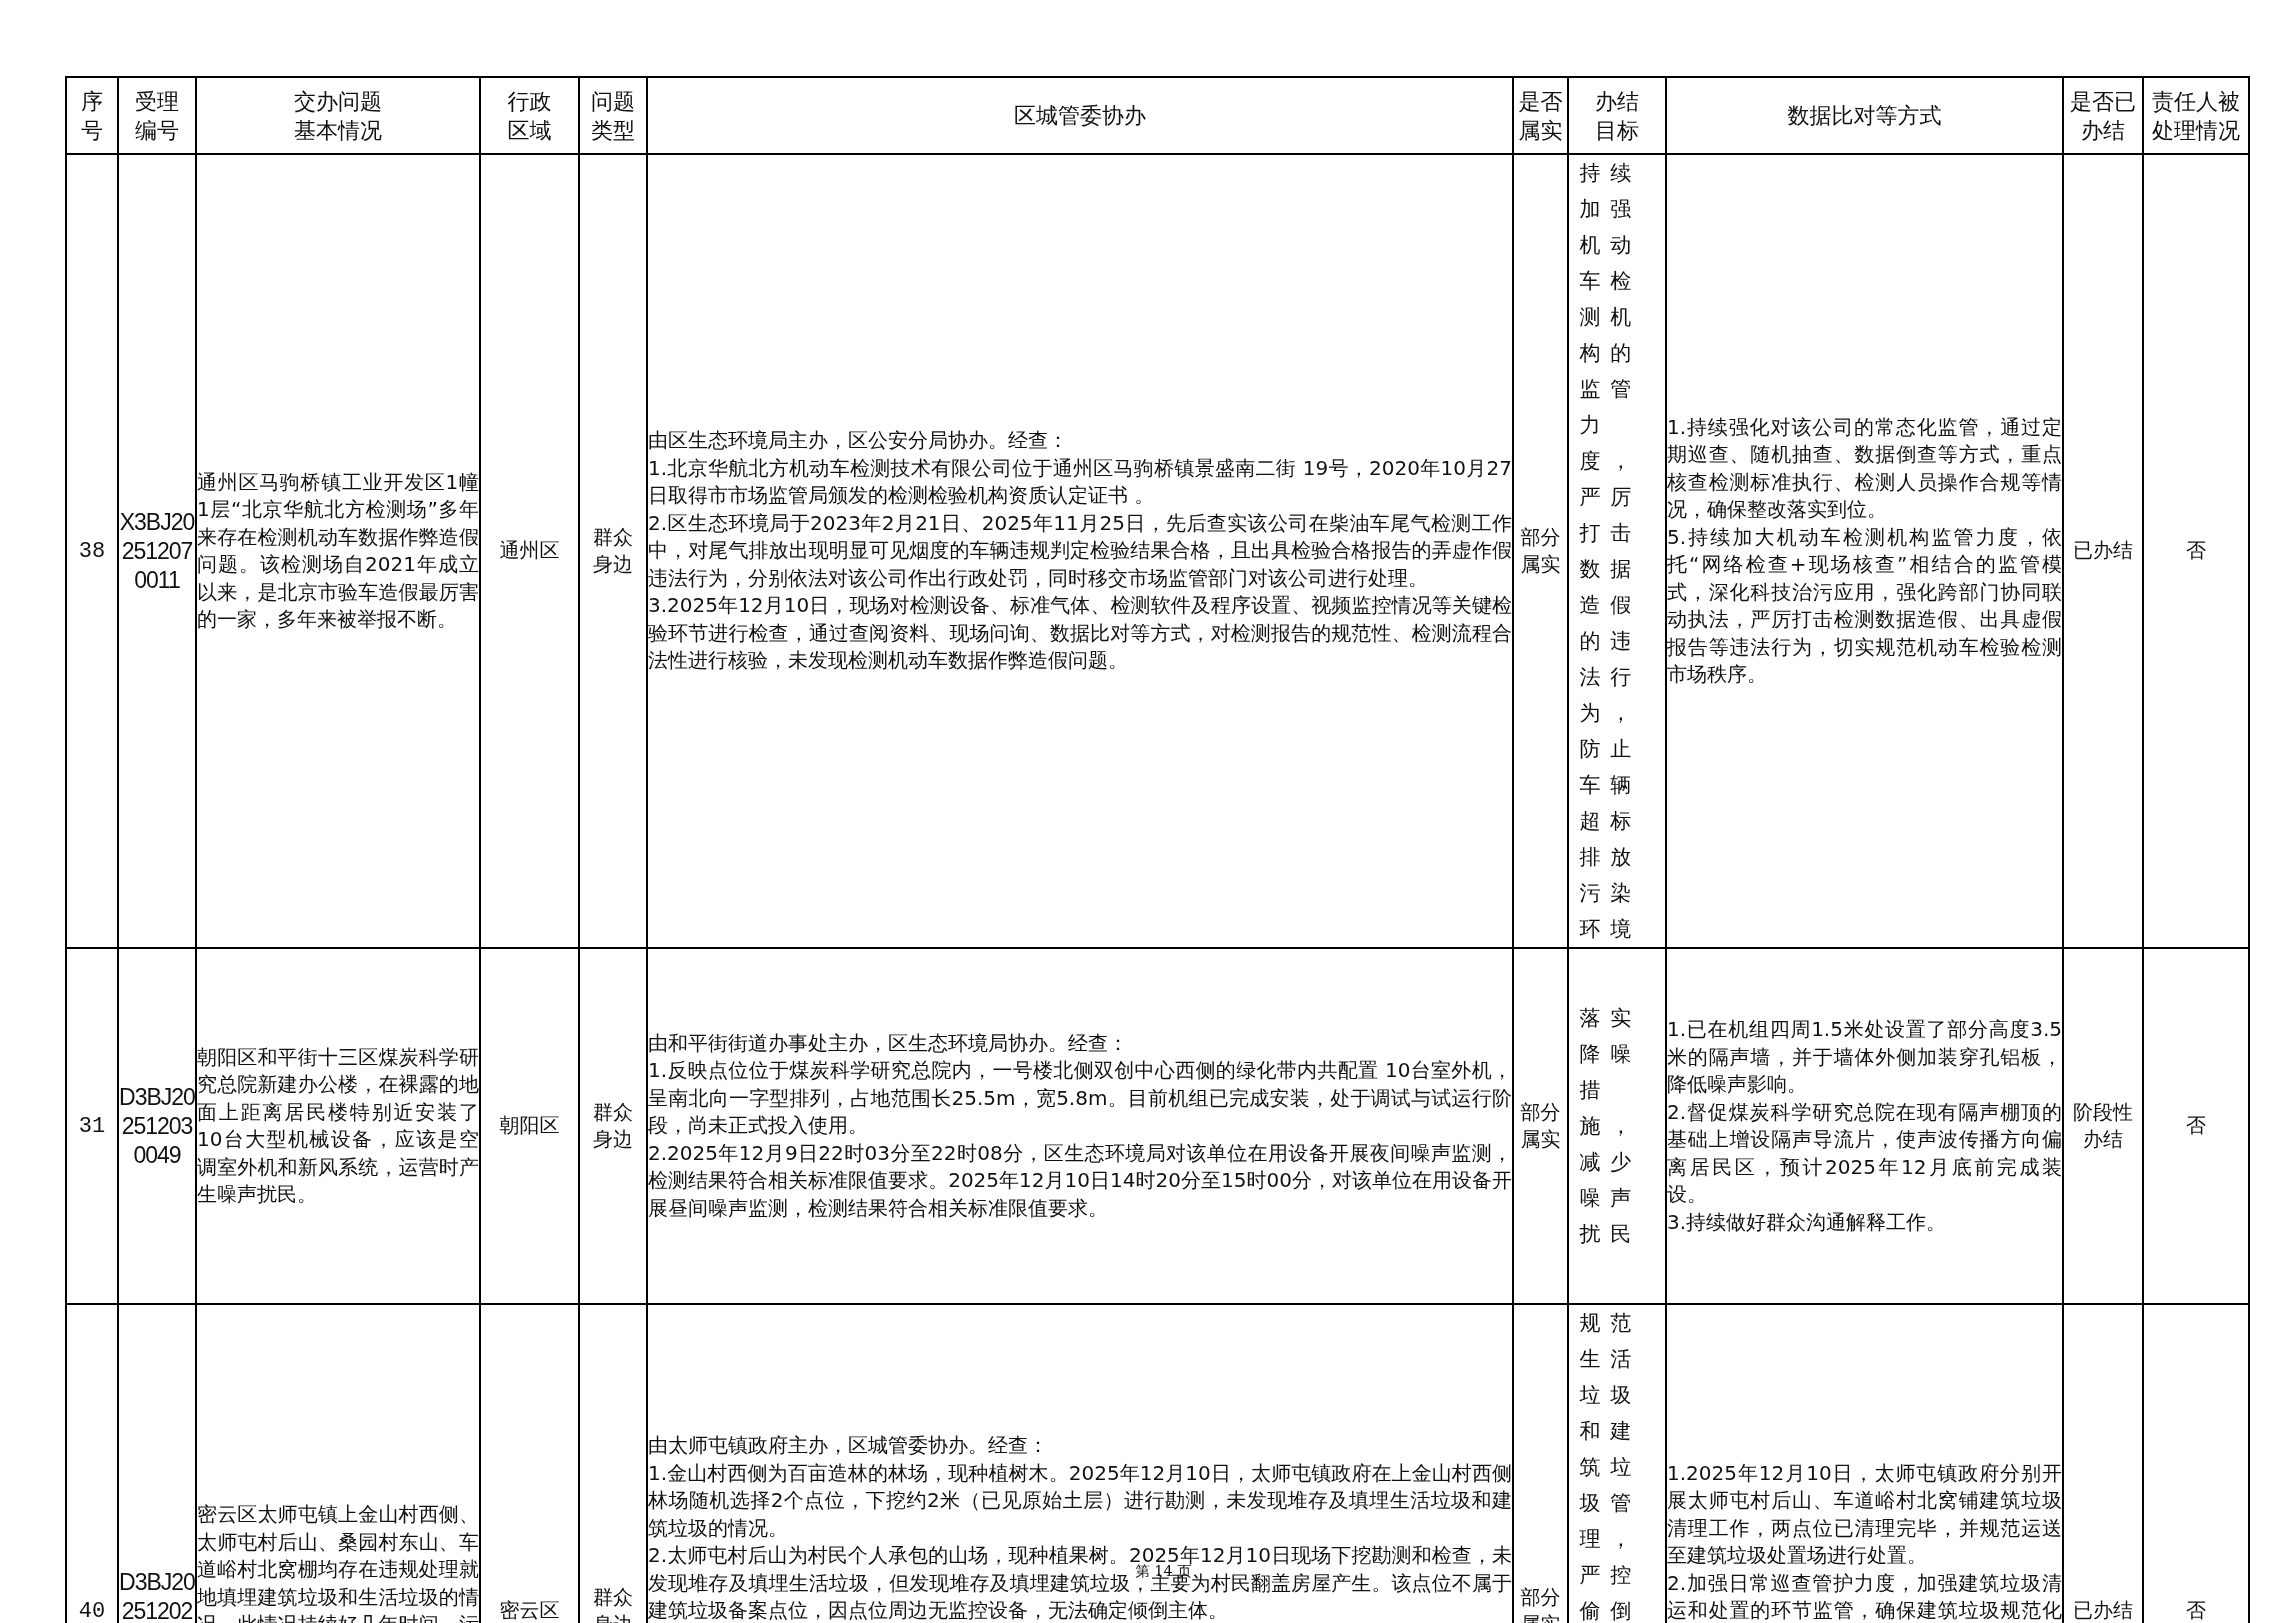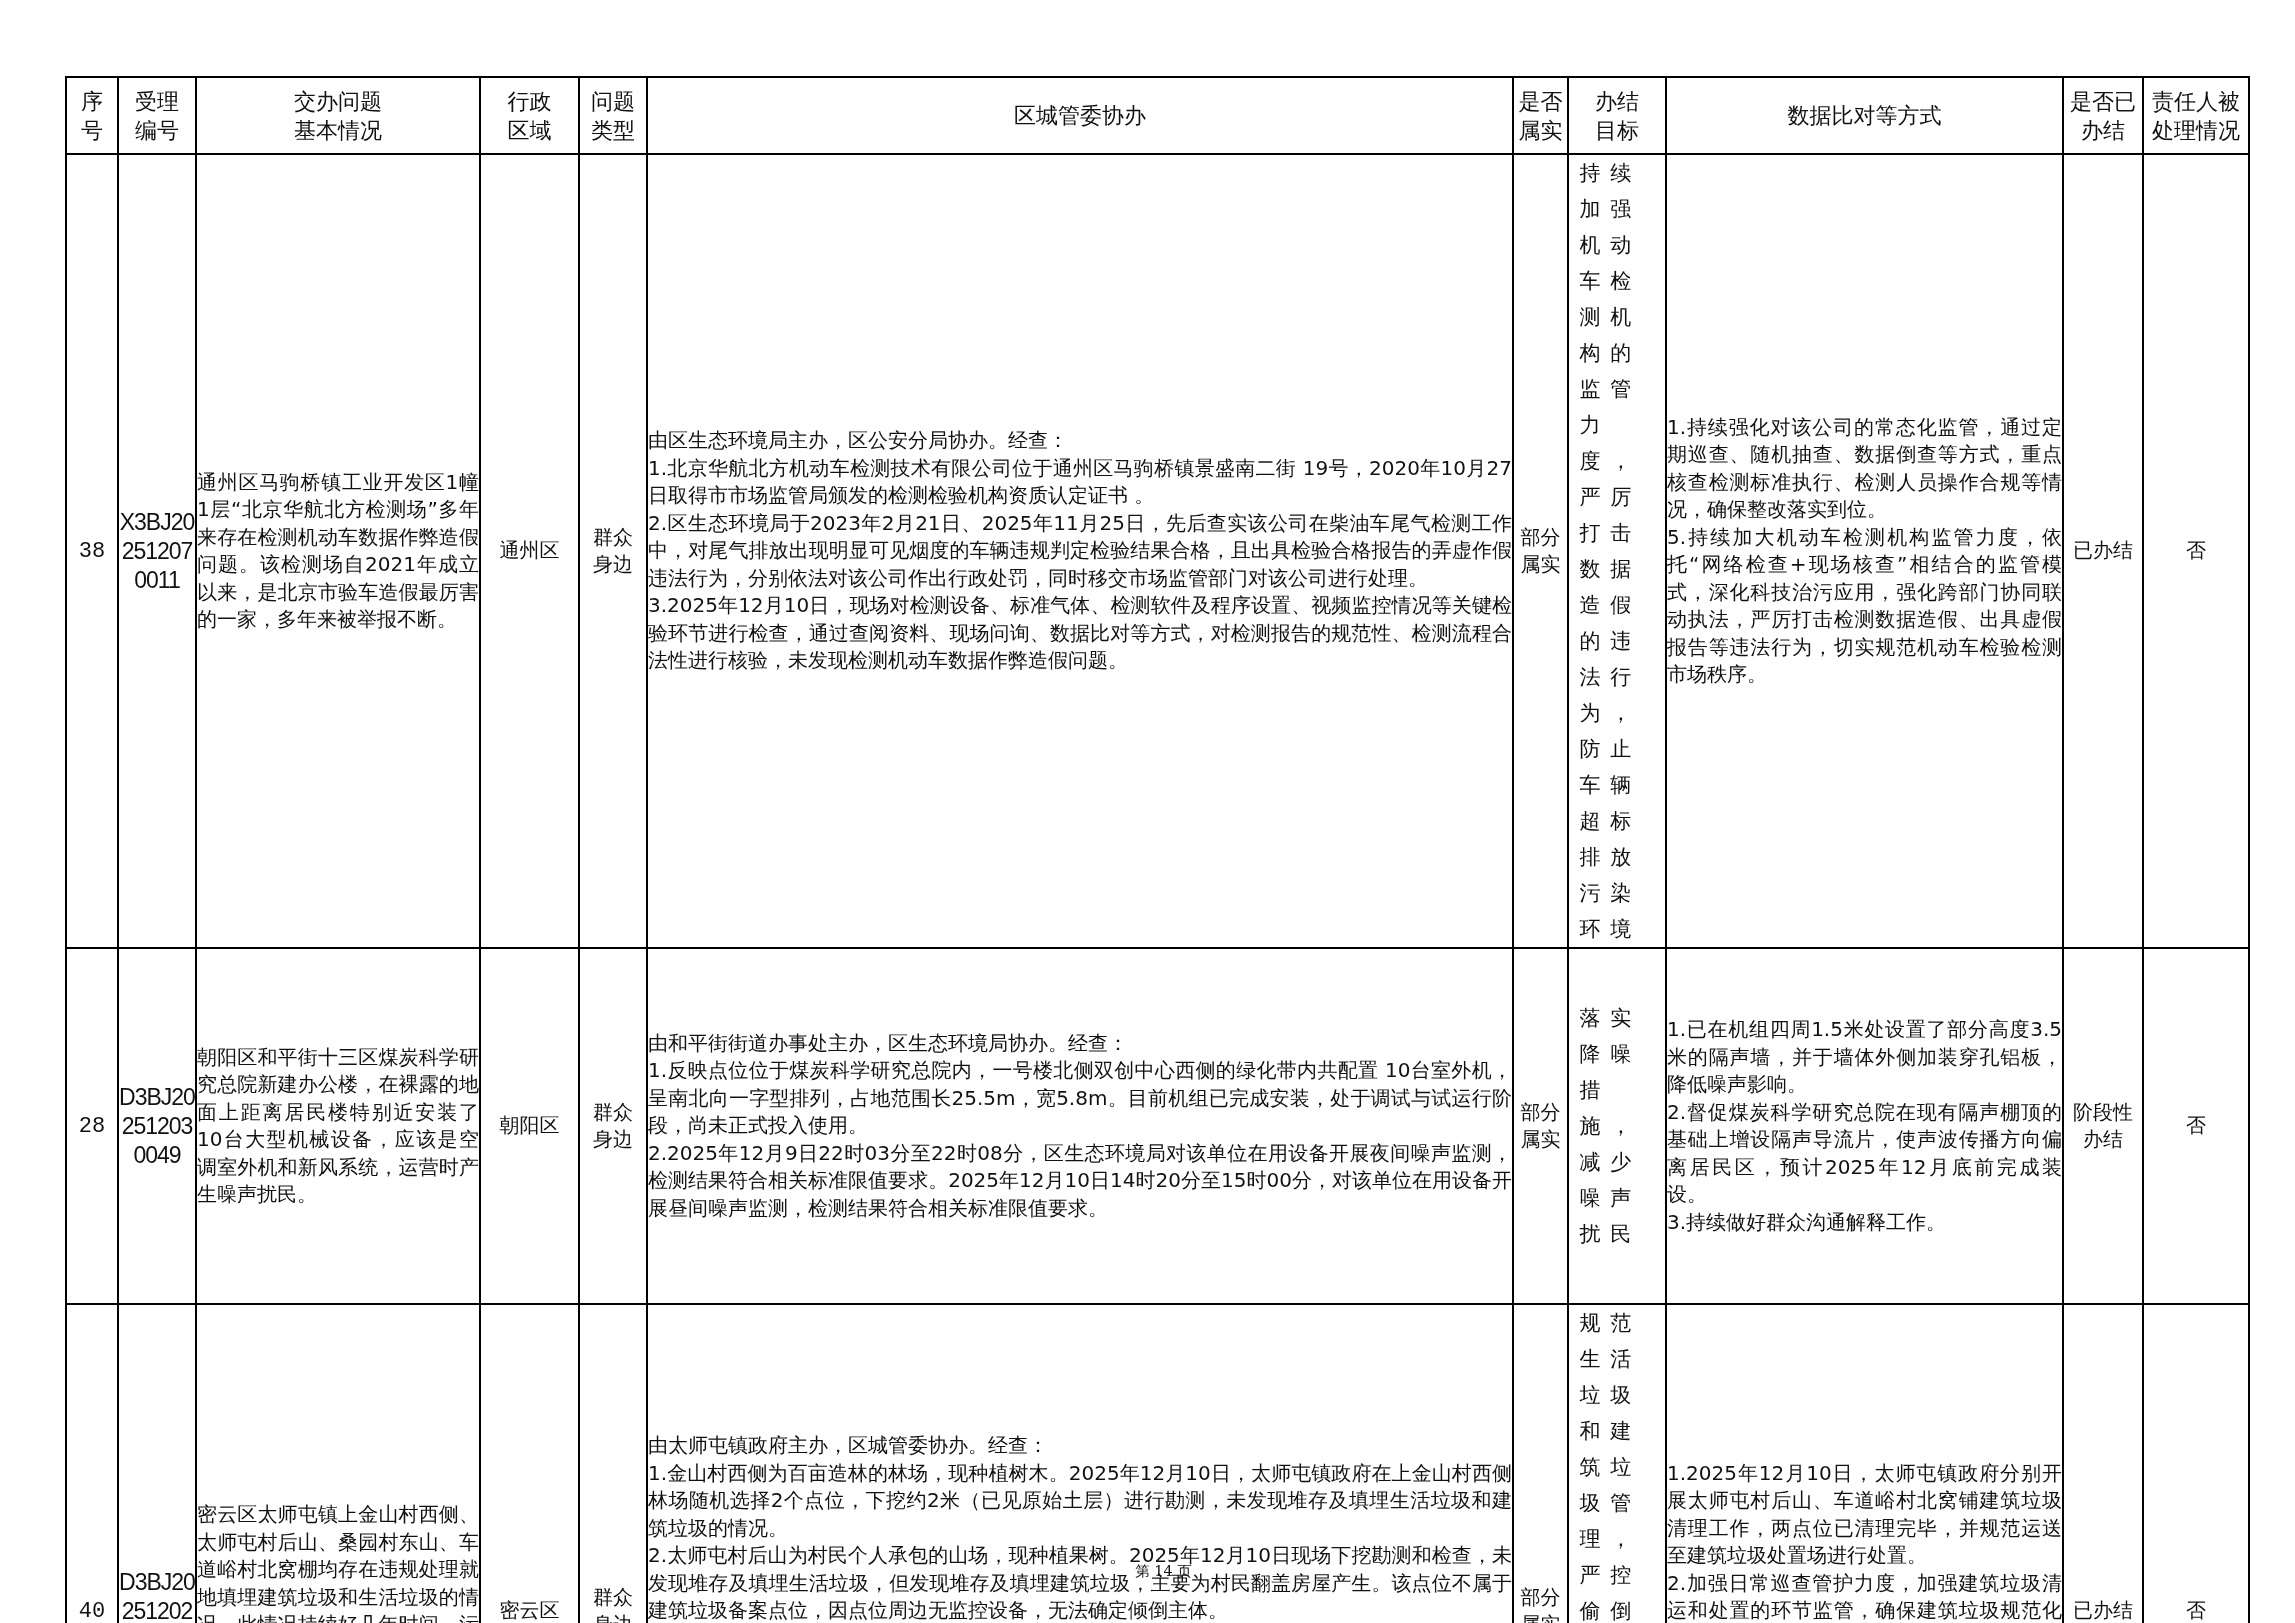--- a/index.html
+++ b/index.html
@@ -128,21 +128,21 @@
         <td class="t">
             <div class="cell">1.持续强化对该公司的常态化监管，通过定期巡查、随机抽查、数据倒查等方式，重点核查检测标准执行、检测人员操作合规等情况，确保整改落实到位。
 5.持续加大机动车检测机构监管力度，依托“网络检查+现场核查”相结合的监管模式，深化科技治污应用，强化跨部门协同联动执法，严厉打击检测数据造假、出具虚假报告等违法行为，切实规范机动车检验检测市场秩序。</div>
           </td>
         <td class="c">
             <div class="cell vlines">已办结</div>
           </td>
         <td class="c"><span class="cell">否</span></td>
       </tr>
       <tr class="r39">
-        <td class="c"><span class="num">28</span></td>
+        <td class="c"><span class="num">31</span></td>
         <td class="c">
             <div class="idcode">D3BJ20
 251203
 0049</div>
           </td>
         <td class="t">
             <div class="cell">朝阳区和平街十三区煤炭科学研究总院新建办公楼，在裸露的地面上距离居民楼特别近安装了10台大型机械设备，应该是空调室外机和新风系统，运营时产生噪声扰民。</div>
           </td>
         <td class="c"><span class="cell">朝阳区</span></td>
         <td class="c">

